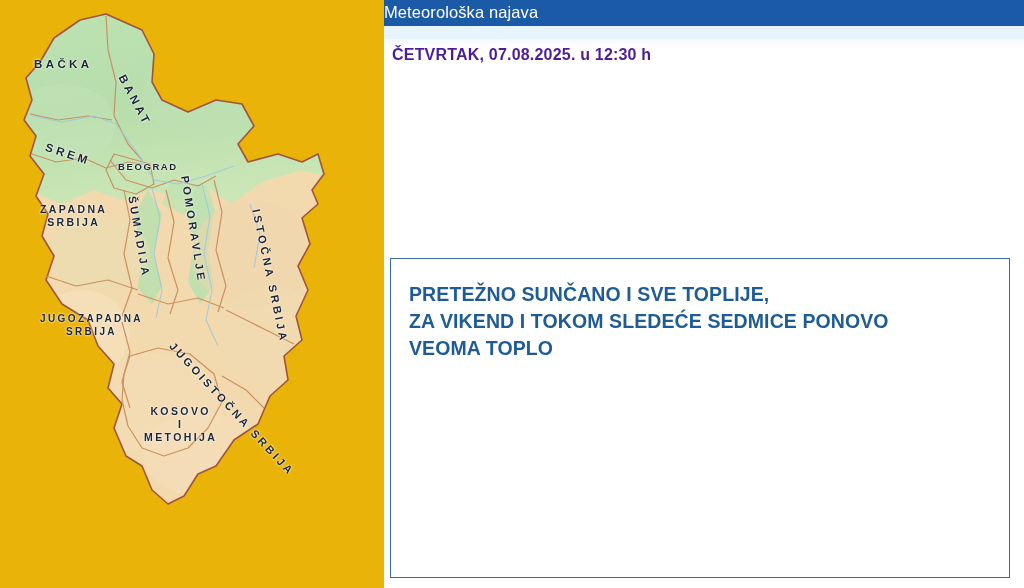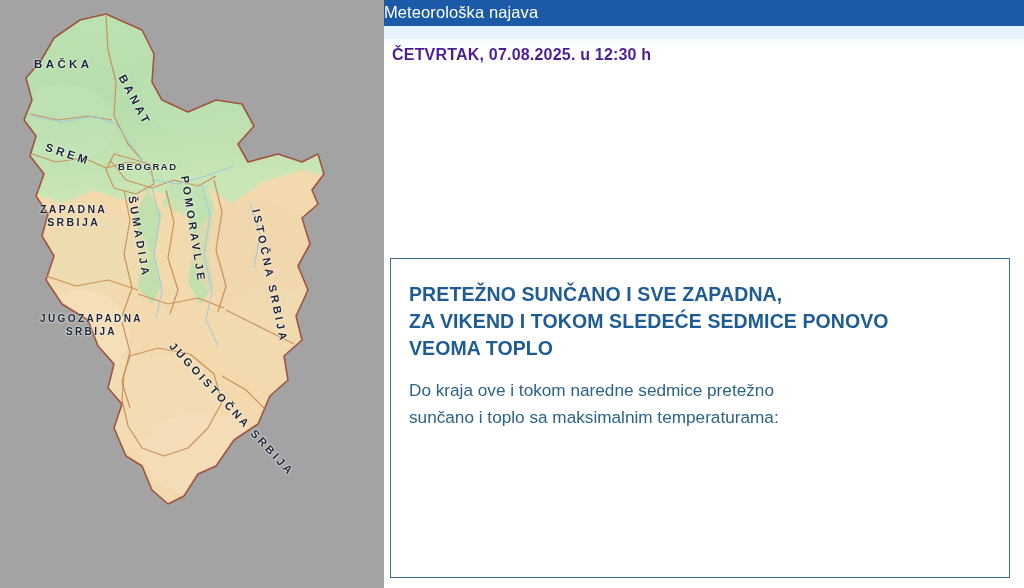--- a/index.html
+++ b/index.html
@@ -8,21 +8,21 @@
     background:#ffffff;
     font-family:"Liberation Sans","DejaVu Sans",sans-serif;
     overflow:hidden;
     position:relative;
   }
   #page{position:relative;width:1024px;height:588px;overflow:hidden;background:#fff;}
 
   
   #map-panel{
     position:absolute;left:0;top:0;width:384px;height:588px;
-    background:#a3a3a3;overflow:hidden;
+    background:#eab308;overflow:hidden;
   }
   #map-svg{position:absolute;left:2px;top:4px;width:380px;height:580px;}
 
   .map-label{
     position:absolute;
     color:#1c2536;
     font-weight:bold;
     letter-spacing:2.0px;
     white-space:pre;
     text-align:center;
@@ -213,35 +213,36 @@
 
     <div class="map-label" style="left:191px;top:175px;font-size:11px;letter-spacing:3.2px;transform:rotate(81deg);transform-origin:left top;">POMORAVLJE</div>
 
     <div class="map-label" style="left:262px;top:208px;font-size:11px;letter-spacing:3.2px;transform:rotate(78deg);transform-origin:left top;">ISTOČNA SRBIJA</div>
 
     <div class="map-label" style="left:40px;top:313px;font-size:10px;letter-spacing:2.4px;">JUGOZAPADNA
 SRBIJA</div>
 
     <div class="map-label" style="left:176px;top:340px;font-size:11px;letter-spacing:3.0px;transform:rotate(47deg);transform-origin:left top;">JUGOISTOČNA SRBIJA</div>
 
+    <div class="map-label" style="left:144px;top:405px;font-size:10.5px;letter-spacing:2.4px;">KOSOVO
+I
+METOHIJA</div>
   </div>
 
   <div id="right-panel">
 
     <div id="title-bar">
       <span class="bar-text">Meteorološka najava</span>
     </div>
     <div id="title-underlay"></div>
     <div id="title-fade"></div>
 
     <div id="date-line">ČETVRTAK, 07.08.2025. u 12:30 h</div>
 
 
     <div id="alert-box">
-      <div id="alert-headline">PRETEŽNO SUNČANO I SVE ZAPADNA,
+      <div id="alert-headline">PRETEŽNO SUNČANO I SVE TOPLIJE,
 ZA VIKEND I TOKOM SLEDEĆE SEDMICE PONOVO
 VEOMA TOPLO</div>
-      <div id="alert-body">Do kraja ove i tokom naredne sedmice pretežno
-sunčano i toplo sa maksimalnim temperaturama:</div>
     </div>
 
   </div>
 </div>
 
 </body></html>

